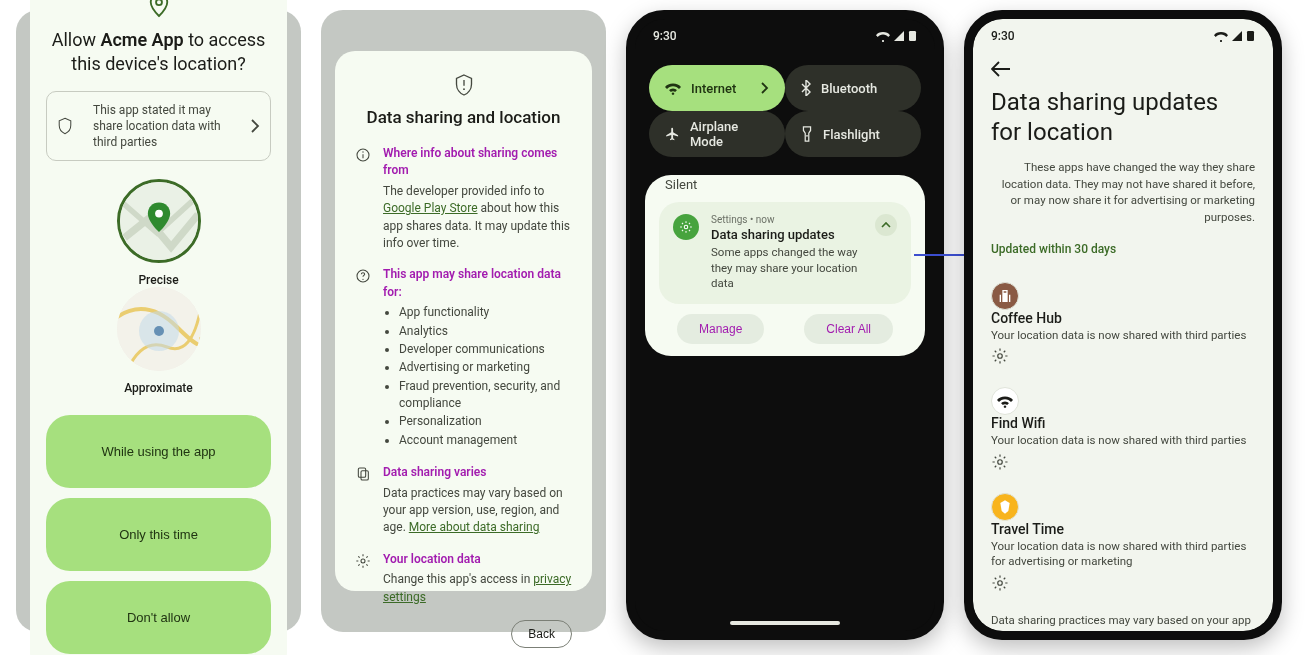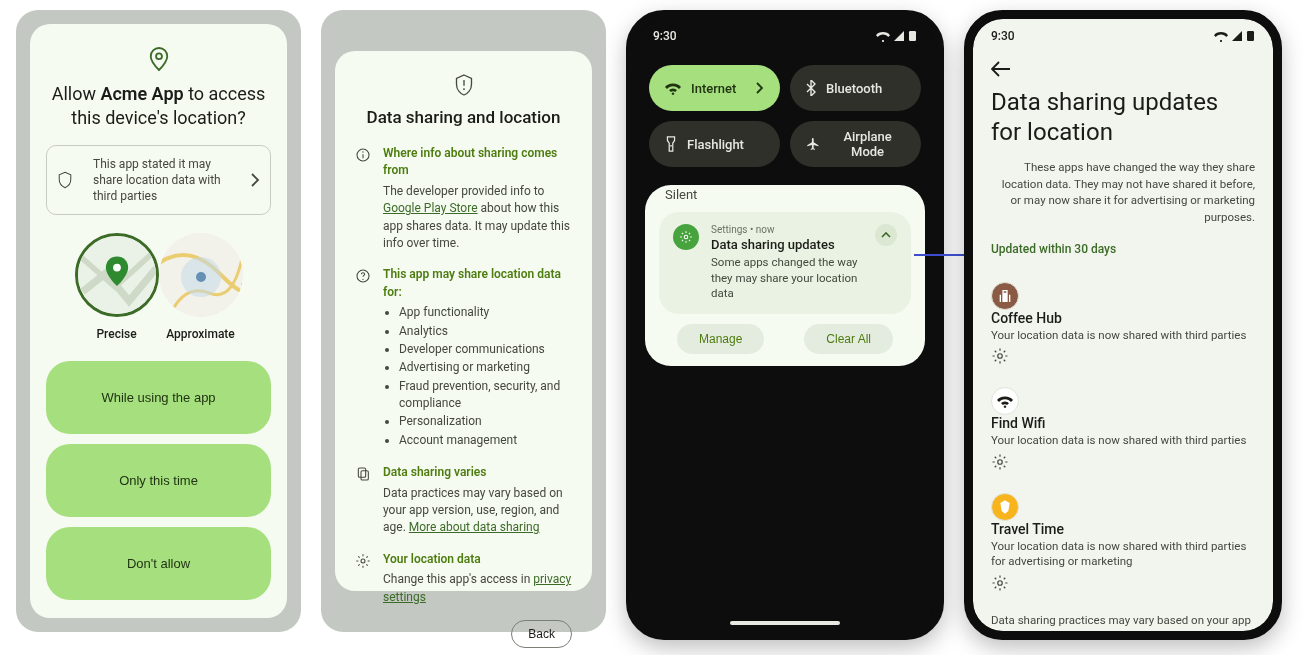--- a/index.html
+++ b/index.html
@@ -34,21 +34,21 @@
 
   
   .loc-icon { display:flex; justify-content:center; margin-bottom:10px; }
   .p1 .title { text-align:center; font-size:18px; font-weight:400; color:#1b1c18; line-height:1.35; margin-bottom:14px; }
   .p1 .title b { font-weight:600; }
   .info-row {
     border:1px solid #c7cbc1; border-radius:10px; padding:10px 10px;
     display:flex; align-items:center; gap:20px; margin-bottom:18px;
   }
   .info-row .txt { font-size:12px; color:#44483f; line-height:1.35; flex:1; }
-  .circles { display:flex; justify-content:center; margin-bottom:20px; }
+  .circles { display:flex; justify-content:space-between; margin-bottom:20px;flex-direction:column; }
   .circ-wrap { display:flex; flex-direction:column; align-items:center; gap:10px; }
   .circ {
     width:84px; height:84px; border-radius:50%; position:relative; overflow:hidden;
   }
   .circ.precise { border:3px solid #3c6b27; background:#e9f2e4;}
   .circ.approx  { background:#f1efe9; opacity:.85;}
   .circ svg { position:absolute; inset:0; }
   .circ-label { font-size:12px; color:#1b1c18; font-weight:500; }
   .btn {
     background:#a6e07e; color:#203412; border:none; border-radius:24px;
@@ -57,21 +57,21 @@
   }
   .btn:last-child { margin-bottom:0; }
 
   
   .p2 .white-card { padding:22px 20px; height:540px;}
   .p2 .hdr-ic { display:flex; justify-content:center; margin-bottom:10px;}
   .p2 h2 { text-align:center; font-size:17px; font-weight:500; color:#1b1c18; margin-bottom:18px;}
   .sec { display:flex; gap:10px; margin-bottom:14px; }
   .sec .ic { width:18px; flex:none; color:#44483f; padding-top:2px;}
   .sec .body { flex:1; font-size:12px; color:#44483f; line-height:1.45;}
-  .sec .body strong { font-weight:600; color:#4d7c0f; display:block; margin-bottom:3px;}
+  .sec .body strong { font-weight:600; color:#a21caf; display:block; margin-bottom:3px;}
   .sec .body a { color:#3c6b27; text-decoration:underline;text-align:center;}
   .sec ul { list-style:disc; padding-left:16px; margin-top:3px;}
   .sec ul li { margin-bottom:1px;}
   .back-row { display:flex; justify-content:flex-end; margin-top:10px;}
   .back-btn {
     border:1px solid #7b7f76; background:transparent; color:#1b1c18;
     border-radius:18px; padding:6px 16px; font-size:12px; cursor:pointer;
   }
 
   
@@ -93,21 +93,21 @@
   .phone.dark .statusbar { color:#e6e8e1;}
   .phone.light .statusbar { color:#1b1c18;}
   .status-icons { display:flex; gap:3px; align-items:center;}
   .cam-hole {
     position:absolute; top:12px; left:50%; transform:translateX(-50%);
     width:14px; height:14px; background:#000; border-radius:50%;
     border:3px solid #26271f;
   }
 
   
-  .qs-tiles { display:flex; flex-wrap:wrap; gap:10px; padding:12px 14px;text-align:center;}
+  .qs-tiles { display:flex; flex-wrap:wrap; padding:12px 14px;}
   .tile {
     flex:1 1 calc(50% - 5px); min-width:120px; height:46px; border-radius:24px;
     display:flex; align-items:center; gap:10px; padding:0 16px;
     font-size:13px; font-weight:500; color:#e6e8e1; background:#2e3029;
   }
   .tile.active { background:#a6e07e; color:#203412; justify-content:space-between;}
   .tile .left { display:flex; align-items:center; gap:10px;}
   .notif-area { background:#f6fbf2; border-radius:26px; margin:6px 10px 0; padding:2px 14px 12px;}
   .notif-area .silent { font-size:13px; color:#44483f; margin-bottom:10px; padding-left:6px;}
   .notif-card {
@@ -117,21 +117,21 @@
   .notif-icon {
     width:26px; height:26px; border-radius:50%; background:#47a33e;
     display:flex; align-items:center; justify-content:center; flex:none; color:#fff;
   }
   .notif-body { flex:1; }
   .notif-meta { font-size:10px; color:#6c7167; margin-bottom:2px;}
   .notif-title { font-size:13px; font-weight:500; color:#1b1c18; margin-bottom:3px;}
   .notif-sub { font-size:11.5px; color:#44483f; line-height:1.35;}
   .expand-pill { width:22px; height:22px; border-radius:50%; background:#dbe7d1; display:flex; align-items:center; justify-content:center;}
   .notif-actions { display:flex; justify-content:space-between; padding:10px 18px 0;}
-  .pill-btn { background:#e4ece0; border:none; border-radius:18px; padding:8px 22px; font-size:12px; color:#4d7c0f;}
+  .pill-btn { background:#e4ece0; border:none; border-radius:18px; padding:8px 22px; font-size:12px; color:#a21caf;}
   .nav-handle { position:absolute; bottom:6px; left:50%; transform:translateX(-50%); width:110px; height:4px; background:#e6e8e1; border-radius:3px;}
 
   
   .arrow {
     position:absolute; top:244px; left:288px; width:70px; height:2px; background:#3c4ecf;
   }
   .arrow::after {
     content:""; position:absolute; right:-1px; top:-4px;
     border-left:9px solid #3c4ecf; border-top:5px solid transparent; border-bottom:5px solid transparent;
   }
@@ -324,31 +324,31 @@
               <path fill="none" stroke="#203412" stroke-width="1.8" d="M1 1l5 5-5 5"></path>
             </svg>
         </div>
         <div class="tile">
           <svg width="10" height="16" viewBox="0 0 10 16">
               <path fill="none" stroke="#e6e8e1" stroke-width="1.4" d="M5 0v16l4-4-8-8m0 8l8-8-4-4"></path>
             </svg>
             <span>Bluetooth</span>
         </div>
         <div class="tile">
+          <svg width="16" height="16" viewBox="0 0 24 24">
+              <path fill="#e6e8e1" d="M21 16v-2l-8-5V3.5a1.5 1.5 0 00-3 0V9l-8 5v2l8-2.5V19l-2 1.5V22l3.5-1 3.5 1v-1.5L13 19v-5.5l8 2.5z"></path>
+            </svg>
+            <span>Airplane Mode</span>
+        </div>
+        <div class="tile">
           <svg width="12" height="16" viewBox="0 0 12 18">
               <path fill="none" stroke="#e6e8e1" stroke-width="1.4" d="M2 1h8v4l-2 3v9H4V8L2 5z"></path>
               <circle cx="6" cy="11" r="1" fill="#e6e8e1"></circle>
             </svg>
             <span>Flashlight</span>
-        </div>
-        <div class="tile">
-          <svg width="16" height="16" viewBox="0 0 24 24">
-              <path fill="#e6e8e1" d="M21 16v-2l-8-5V3.5a1.5 1.5 0 00-3 0V9l-8 5v2l8-2.5V19l-2 1.5V22l3.5-1 3.5 1v-1.5L13 19v-5.5l8 2.5z"></path>
-            </svg>
-            <span>Airplane Mode</span>
         </div>
       </div>
       <div class="notif-area">
         <div class="silent">Silent</div>
         <div class="notif-card">
           <div class="notif-icon">
             <svg width="14" height="14" viewBox="0 0 24 24">
                 <circle cx="12" cy="12" r="3" fill="none" stroke="#fff" stroke-width="1.8"></circle>
                 <path d="M12 2v3M12 19v3M2 12h3M19 12h3M5 5l2 2M17 17l2 2M5 19l2-2M17 7l2-2" stroke="#fff" stroke-width="1.8"></path>
               </svg>

